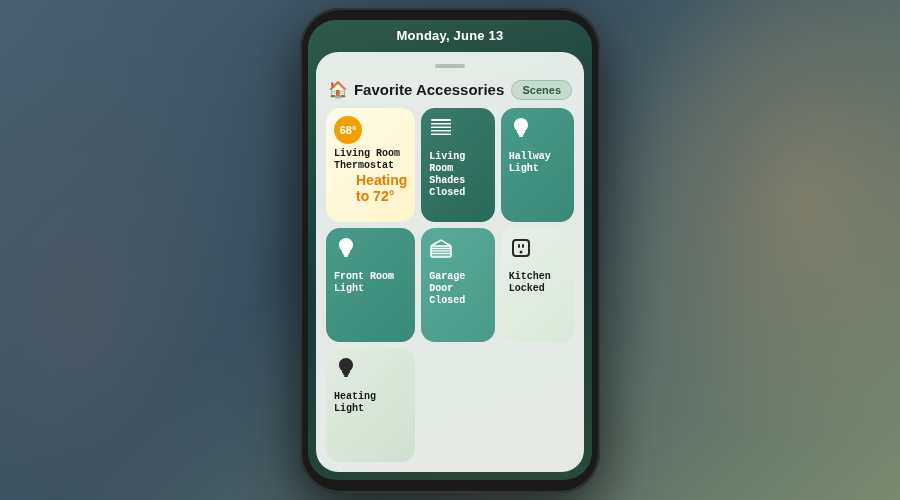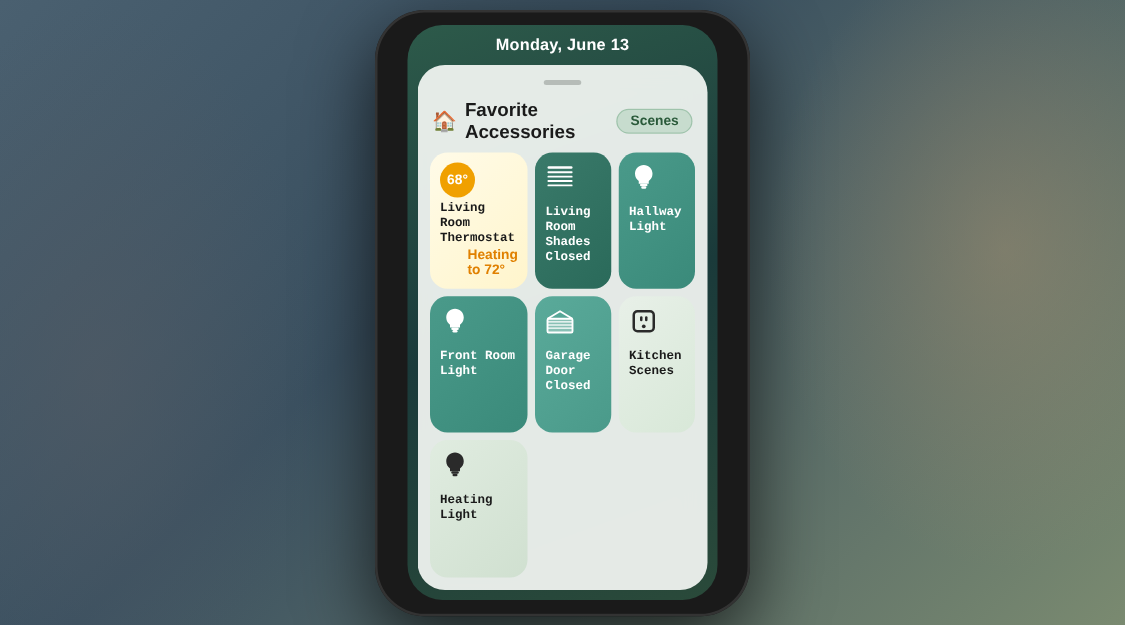--- a/index.html
+++ b/index.html
@@ -56,21 +56,21 @@
       border-radius: 40px;
       box-shadow: 0 20px 60px rgba(0,0,0,0.7), inset 0 0 0 2px #333;
       display: flex;
       flex-direction: column;
       align-items: center;
       overflow: hidden;
       position: relative;
     }
 
     .phone-screen {
-      width: 248px;
+      width: 284px;
       height: 460px;
       margin-top: 12px;
       border-radius: 28px;
       overflow: hidden;
       background: linear-gradient(160deg, #2d5a4a 0%, #1a3a3a 50%, #2a4a3a 100%);
       position: relative;
       display: flex;
       flex-direction: column;
     }
 
@@ -196,21 +196,21 @@
       display: flex;
       align-items: center;
       justify-content: center;
       font-size: 11px;
       font-weight: 700;
       margin-bottom: 4px;
     }
 
     .heating-text {
       color: #e08000;
-      font-size: 11px;
+      font-size: 14px;
       font-weight: 600;
       padding-left: 22px;
     }
 
     
     .tile-shades {
       background: linear-gradient(135deg, #3a7a6a 0%, #2a6a5a 100%);
     }
     .tile-shades .tile-label {
       color: white;
@@ -364,21 +364,21 @@
 
           <div class="tile tile-outlet">
             <div class="tile-icon">
               <svg class="icon-svg" viewBox="0 0 24 24" fill="#2a2a2a">
                 <rect x="4" y="4" width="16" height="16" rx="3" fill="none" stroke="#2a2a2a" stroke-width="2"></rect>
                 <rect x="9" y="8" width="2" height="4" rx="1"></rect>
                 <rect x="13" y="8" width="2" height="4" rx="1"></rect>
                 <circle cx="12" cy="16" r="1.5"></circle>
               </svg>
             </div>
-            <div class="tile-label">Kitchen Scenes</div>
+            <div class="tile-label">Kitchen Locked</div>
           </div>
 
           <div class="tile tile-kitchenlight">
             <div class="tile-icon">
               <svg class="icon-svg" viewBox="0 0 24 24" fill="#2a2a2a">
                 <path d="M12 2C8.1 2 5 5.1 5 9c0 2.4 1.2 4.5 3 5.7V17h8v-2.3c1.8-1.2 3-3.3 3-5.7 0-3.9-3.1-7-7-7z"></path>
                 <rect x="9" y="17" width="6" height="2" rx="1"></rect>
                 <rect x="10" y="19" width="4" height="2" rx="1"></rect>
               </svg>
             </div>

